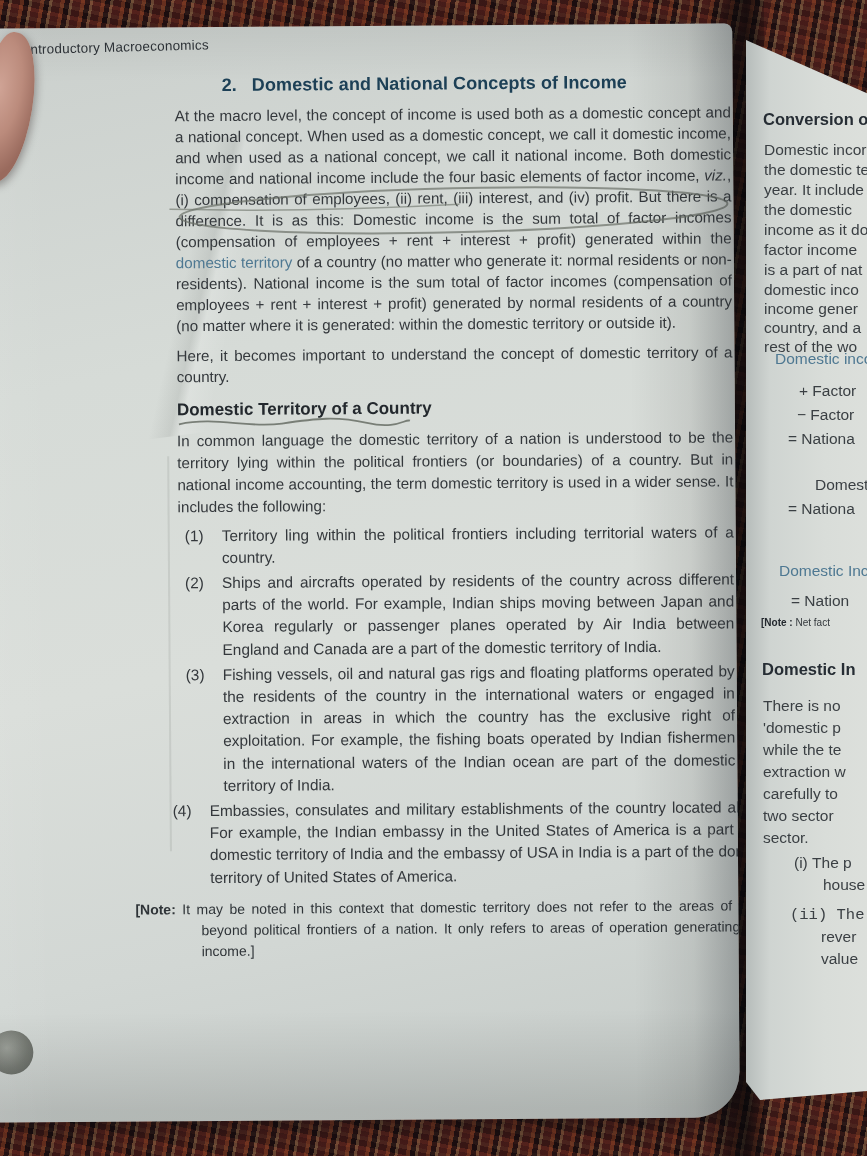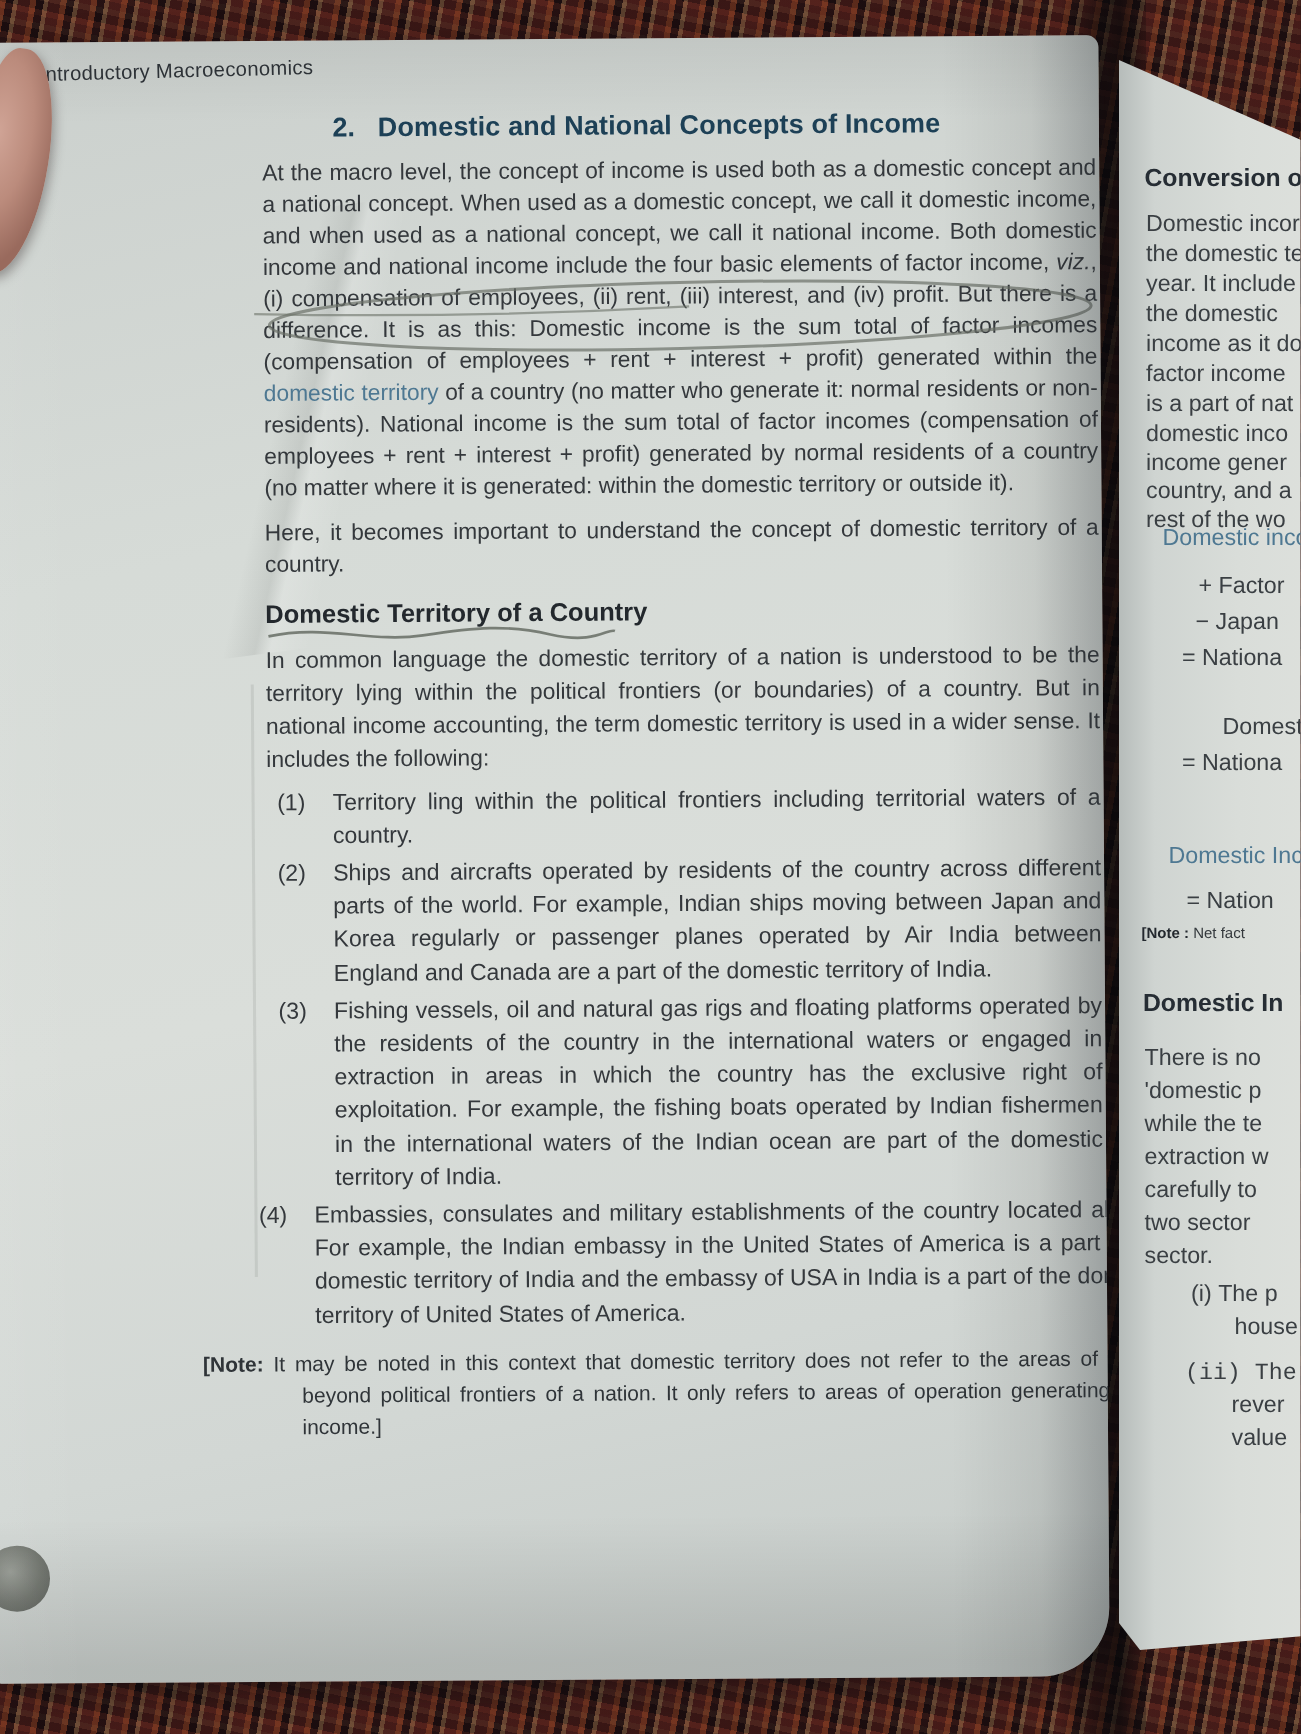--- a/index.html
+++ b/index.html
@@ -165,21 +165,21 @@
     <div class="rline" style="left:764px;top:221px;">income as it do</div>
     <div class="rline" style="left:764px;top:241px;">factor income</div>
     <div class="rline" style="left:764px;top:261px;">is a part of nat</div>
     <div class="rline" style="left:764px;top:281px;">domestic inco</div>
     <div class="rline" style="left:764px;top:300px;">income gener</div>
     <div class="rline" style="left:764px;top:319px;">country, and a</div>
     <div class="rline" style="left:764px;top:338px;">rest of the wo</div>
 
     <div class="rline rblue" style="left:775px;top:350px;">Domestic inco</div>
     <div class="rline" style="left:799px;top:382px;">+ Factor</div>
-    <div class="rline" style="left:797px;top:406px;">− Japan</div>
+    <div class="rline" style="left:797px;top:406px;">− Factor</div>
     <div class="rline" style="left:788px;top:430px;">= Nationa</div>
     <div class="rline" style="left:815px;top:476px;">Domest</div>
     <div class="rline" style="left:788px;top:500px;">= Nationa</div>
 
     <div class="rline rblue" style="left:779px;top:562px;">Domestic Inc</div>
     <div class="rline" style="left:791px;top:592px;">= Nation</div>
     <div class="rline rnote" style="left:761px;top:617px;"><b>[Note : </b><span>Net fact</span></div>
 
     <div class="rline rbold" style="left:762px;top:660px;">Domestic In</div>
     <div class="rline" style="left:763px;top:697px;">There is no</div>

